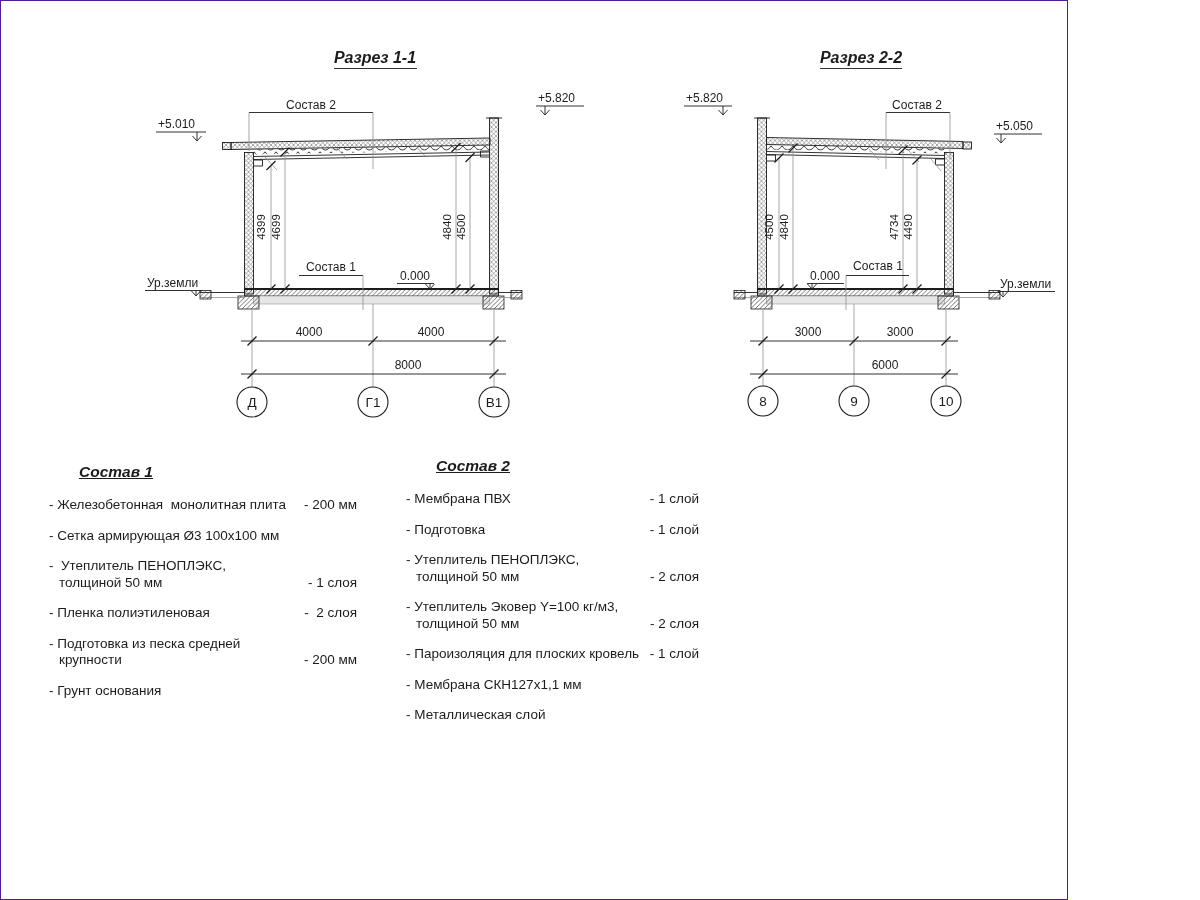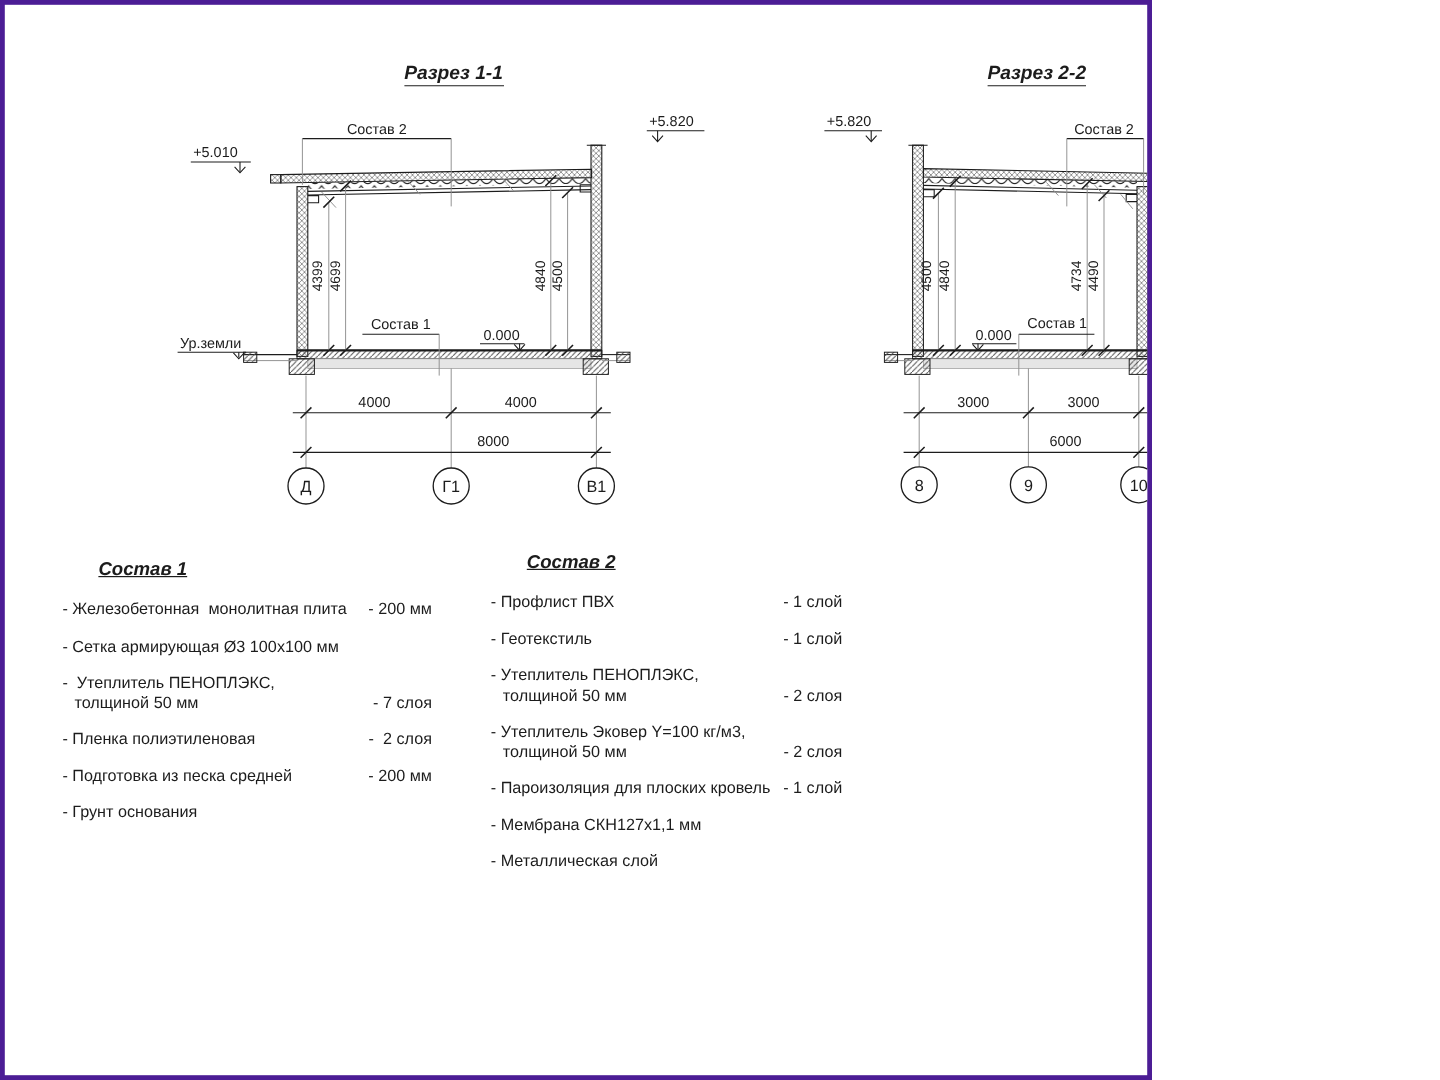--- a/index.html
+++ b/index.html
@@ -1,17 +1,17 @@
 <!DOCTYPE html>
 <html><head>
 <meta charset="utf-8">
 <style>
   html,body{margin:0;padding:0;background:#fff;}
-  .canvas{position:relative;width:960px;height:900px;background:#fff;
-          border:4px solid #4c1d95;box-sizing:border-box;overflow:hidden;
+  .canvas{position:relative;width:1068px;height:900px;background:#fff;
+          border:1px solid #4c1d95;box-sizing:border-box;overflow:hidden;
           font-family:"Liberation Sans",sans-serif;color:#1c1c1c;}
   svg{position:absolute;left:0;top:0;}
   
   .ln{stroke:#1c1c1c;stroke-width:0.9;fill:none}
   .lnb{stroke:#1c1c1c;stroke-width:1.8;fill:none}
   .thin{stroke:#8f8f8f;stroke-width:0.8;fill:none}
   .tick{stroke:#1c1c1c;stroke-width:1.3}
   .txt{font:12px "Liberation Sans",sans-serif;fill:#1c1c1c}
   .txtm{font:12px "Liberation Sans",sans-serif;fill:#1c1c1c;text-anchor:middle}
   .txtr{font:11.5px "Liberation Sans",sans-serif;fill:#1c1c1c;text-anchor:middle}
@@ -288,43 +288,44 @@
   <div class="item">
     <div class="l">- Железобетонная  монолитная плита</div>
     <div class="v">- 200 мм</div>
   </div>
   <div class="item">
     <div class="l">- Сетка армирующая Ø3 100х100 мм</div>
   </div>
   <div class="item">
     <div class="l">-  Утеплитель ПЕНОПЛЭКС,</div>
     <div class="l ind">толщиной 50 мм</div>
-    <div class="v">- 7 слоя</div>
+    <div class="v">- 1 слоя</div>
   </div>
   <div class="item">
     <div class="l">- Пленка полиэтиленовая</div>
     <div class="v">-  2 слоя</div>
   </div>
   <div class="item">
     <div class="l">- Подготовка из песка средней</div>
+    <div class="l ind">крупности</div>
     <div class="v">- 200 мм</div>
   </div>
   <div class="item">
     <div class="l">- Грунт основания</div>
   </div>
 </div>
 
 <div class="list" id="sostav2">
   <div class="list-title">Состав 2</div>
   <div class="item">
-    <div class="l">- Профлист ПВХ</div>
+    <div class="l">- Мембрана ПВХ</div>
     <div class="v">- 1 слой</div>
   </div>
   <div class="item">
-    <div class="l">- Геотекстиль</div>
+    <div class="l">- Подготовка</div>
     <div class="v">- 1 слой</div>
   </div>
   <div class="item">
     <div class="l">- Утеплитель ПЕНОПЛЭКС,</div>
     <div class="l ind">толщиной 50 мм</div>
     <div class="v">- 2 слоя</div>
   </div>
   <div class="item">
     <div class="l">- Утеплитель Эковер Y=100 кг/м3,</div>
     <div class="l ind">толщиной 50 мм</div>

